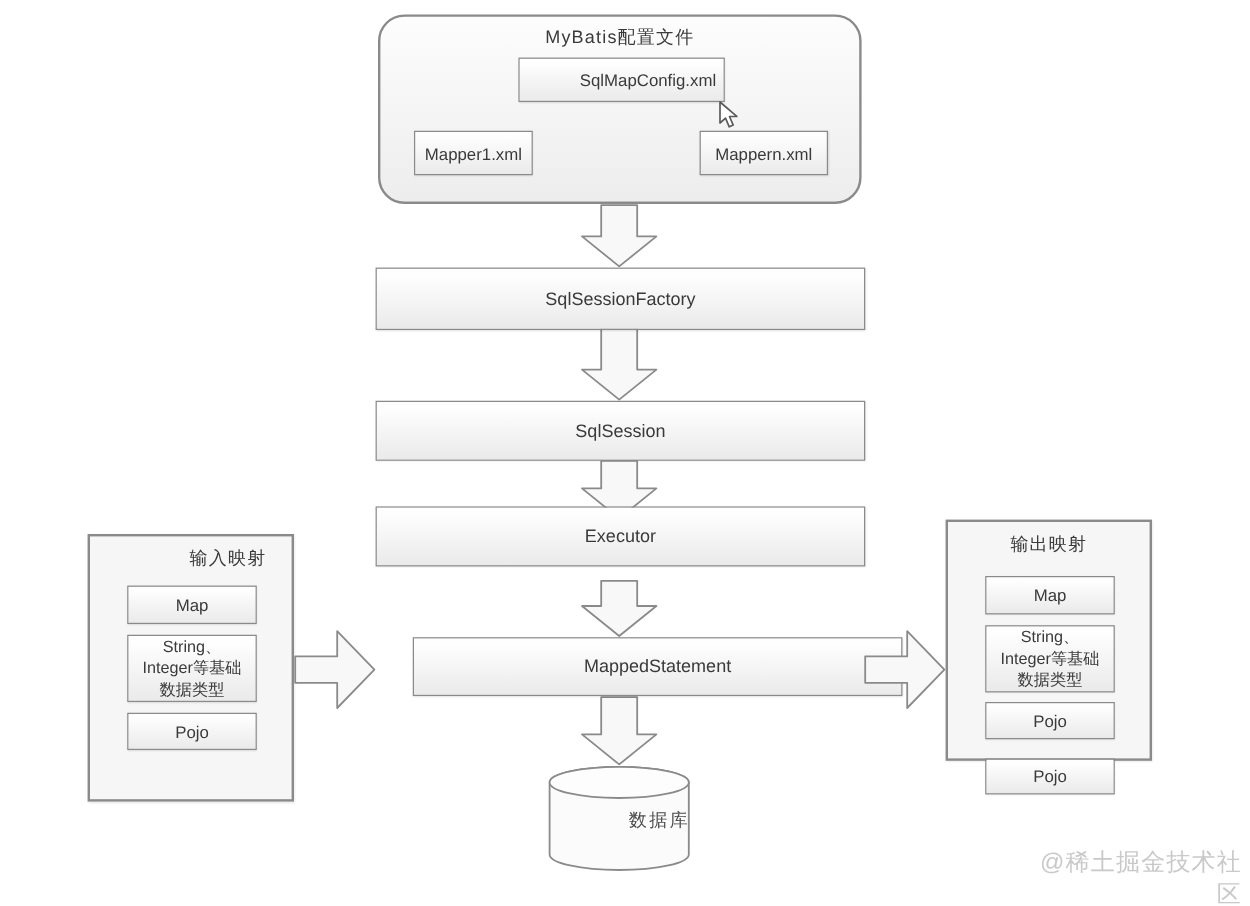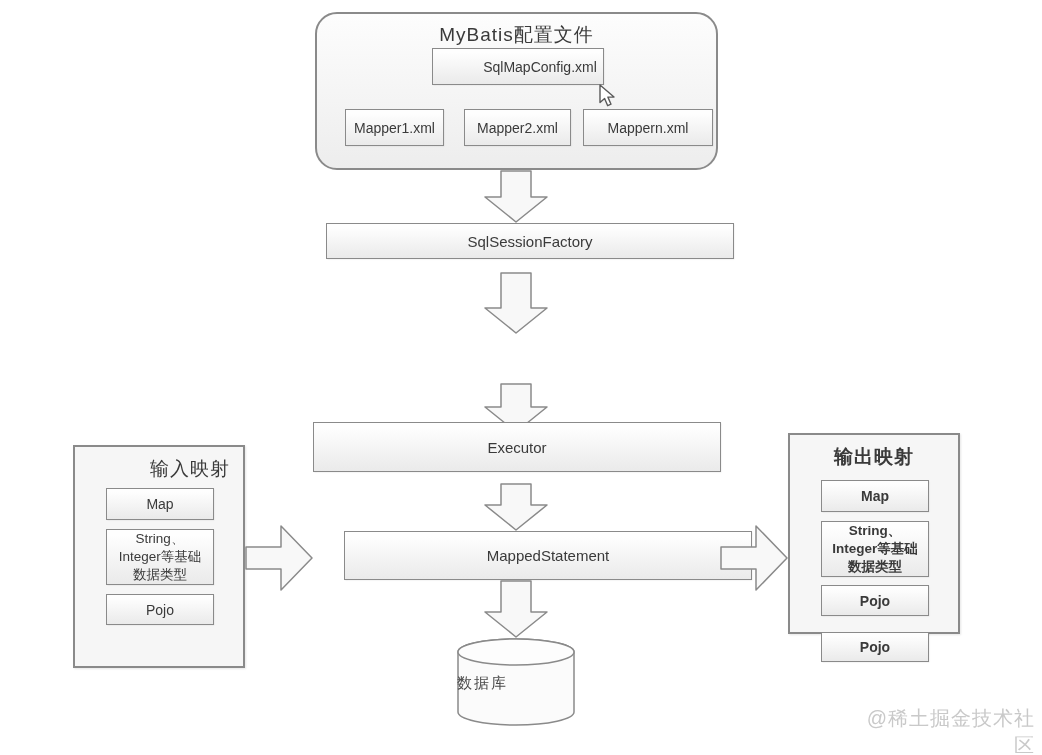--- a/index.html
+++ b/index.html
@@ -19,83 +19,83 @@
   .flow-node { left:313px; width:408px; font-size:15px; }
   .group {
     position:absolute; box-sizing:border-box;
     border:2px solid #8a8a8a;
     background:linear-gradient(#fdfdfd, #ededed);
   }
   .rounded { border-radius:22px; }
   .panel { background:#f6f6f6; box-shadow:1px 1px 2px rgba(0,0,0,0.10); }
   .group-title {
     position:absolute; left:0; width:100%; text-align:center;
-    font-size:19px; color:#3a3a3a; letter-spacing:1px;
+    font-size:15px; color:#3a3a3a; letter-spacing:1px;
   }
   .prewrap { white-space:pre-line; line-height:18px; font-size:13.5px; }
   .arrow-svg { position:absolute; overflow:visible; }
   .cyl-label {
-    position:absolute; width:100%; text-align:left; font-size:15px;
+    position:absolute; width:100%; text-align:right; font-size:15px;
     letter-spacing:2px; color:#4a4a4a;
   }
   .watermark {
     position:absolute; left:850px; top:705px; width:185px;
     font-size:20px; color:#c9c9c9; letter-spacing:1px;
     text-align:right; user-select:none;
   }
 </style>
 </head>
 <body>
 
 <div class="stage">
 
   <div class="group rounded" style="left:315px; top:12px; width:403px; height:158px;">
     <div class="group-title" style="top:8px;">MyBatis配置文件</div>
     <div class="node" style="left:115px; top:34px; width:172px; height:37px;padding-left:44px;">SqlMapConfig.xml</div>
     <div class="node" style="left:28px; top:95px; width:99px; height:37px;">Mapper1.xml</div>
-    <div class="node" style="left:147px; top:95px; width:107px; height:37px;">Mapper2.xml</div>
-    <div class="node" style="left:266px; top:95px; width:130px; height:37px;">Mappern.xml</div>
+    <div class="node" style="left:266px; top:95px; width:107px; height:37px;">Mappern.xml</div>
   </div>
 
   <svg class="arrow-svg" style="left:484px; top:170px;" width="64" height="53" viewBox="0 0 64 53">
     <polygon points="17,1 47,1 47,27 63,27 32,52 1,27 17,27" fill="#f8f8f8" stroke="#8a8a8a" stroke-width="1.5" stroke-linejoin="round"></polygon>
   </svg>
   <svg class="arrow-svg" style="left:484px; top:272px;" width="64" height="62" viewBox="0 0 64 62">
     <polygon points="17,1 47,1 47,36 63,36 32,61 1,36 17,36" fill="#f8f8f8" stroke="#8a8a8a" stroke-width="1.5" stroke-linejoin="round"></polygon>
   </svg>
   <svg class="arrow-svg" style="left:484px; top:383px;" width="64" height="50" viewBox="0 0 64 50">
     <polygon points="17,1 47,1 47,24 63,24 32,49 1,24 17,24" fill="#f8f8f8" stroke="#8a8a8a" stroke-width="1.5" stroke-linejoin="round"></polygon>
   </svg>
   <svg class="arrow-svg" style="left:484px; top:483px;" width="64" height="48" viewBox="0 0 64 48">
     <polygon points="17,1 47,1 47,22 63,22 32,47 1,22 17,22" fill="#f8f8f8" stroke="#8a8a8a" stroke-width="1.5" stroke-linejoin="round"></polygon>
   </svg>
   <svg class="arrow-svg" style="left:484px; top:580px;" width="64" height="58" viewBox="0 0 64 58">
     <polygon points="17,1 47,1 47,32 63,32 32,57 1,32 17,32" fill="#f8f8f8" stroke="#8a8a8a" stroke-width="1.5" stroke-linejoin="round"></polygon>
   </svg>
 
-  <div class="node flow-node" style="top:223px; height:36px;margin-left:13px;">SqlSessionFactory</div>
+  <div class="node flow-node" style="top:223px; height:52px;">SqlSessionFactory</div>
+  <div class="node flow-node" style="top:334px; height:50px;">SqlSession</div>
   <div class="node flow-node" style="top:422px; height:50px;">Executor</div>
   <div class="node flow-node" style="top:531px; height:49px;margin-left:31px;">MappedStatement</div>
 
   <svg class="arrow-svg" style="left:457px; top:637px;" width="118" height="90" viewBox="0 0 118 90">
     <path d="M1,15 a58,13 0 0 1 116,0 v60 a58,13 0 0 1 -116,0 z" fill="#fbfbfb" stroke="#8a8a8a" stroke-width="1.5"></path>
     <ellipse cx="59" cy="15" rx="58" ry="13" fill="#fdfdfd" stroke="#8a8a8a" stroke-width="1.5"></ellipse>
   </svg>
   <div class="cyl-label" style="left:457px; top:674px; width:118px;">数据库</div>
 
   <div class="group panel" style="left:73px; top:445px; width:172px; height:223px; border-width:2px;">
     <div class="group-title" style="top:9px;padding-left:31px;">输入映射</div>
     <div class="node" style="left:31px; top:41px; width:108px; height:32px;">Map</div>
     <div class="node prewrap" style="left:31px; top:82px; width:108px; height:56px;">String、
 Integer等基础
 数据类型</div>
     <div class="node" style="left:31px; top:147px; width:108px; height:31px;">Pojo</div>
   </div>
 
-  <div class="group panel" style="left:788px; top:433px; width:172px; height:201px; border-width:2px;font-weight:bold;">
+  <div class="group panel" style="left:788px; top:433px; width:172px; height:201px; border-width:2px;">
     <div class="group-title" style="top:9px;">输出映射</div>
     <div class="node" style="left:31px; top:45px; width:108px; height:32px;">Map</div>
     <div class="node prewrap" style="left:31px; top:86px; width:108px; height:56px;">String、
 Integer等基础
 数据类型</div>
     <div class="node" style="left:31px; top:150px; width:108px; height:31px;">Pojo</div>
     <div class="node" style="left:31px; top:197px; width:108px; height:30px;">Pojo</div>
   </div>
 
   <svg class="arrow-svg" style="left:245px; top:525px;" width="68" height="66" viewBox="0 0 68 66">

